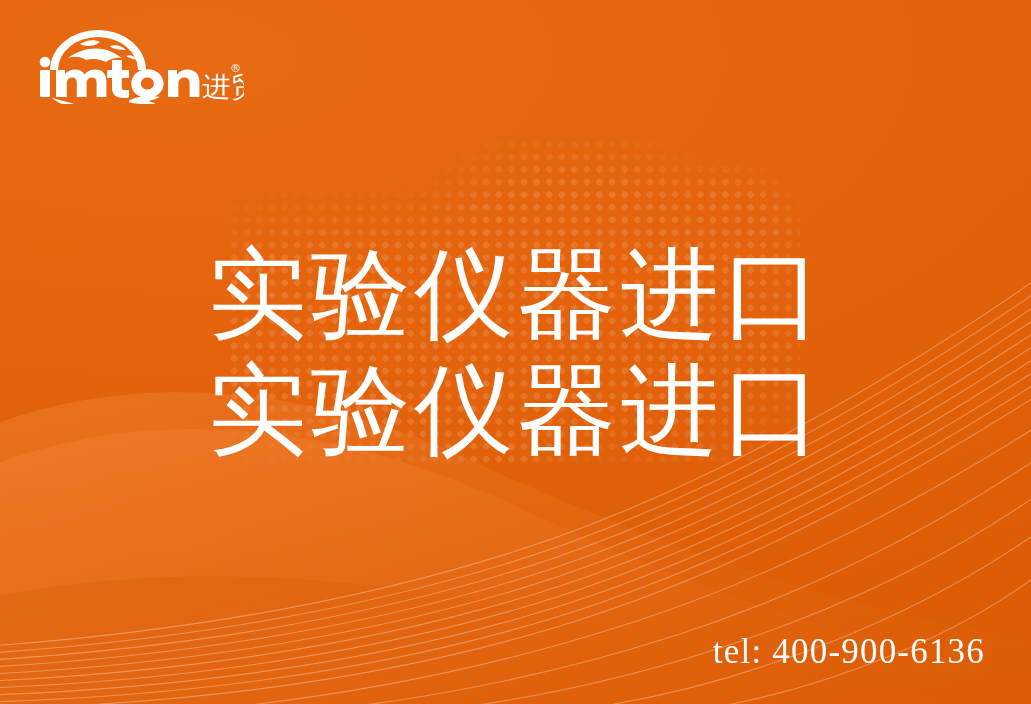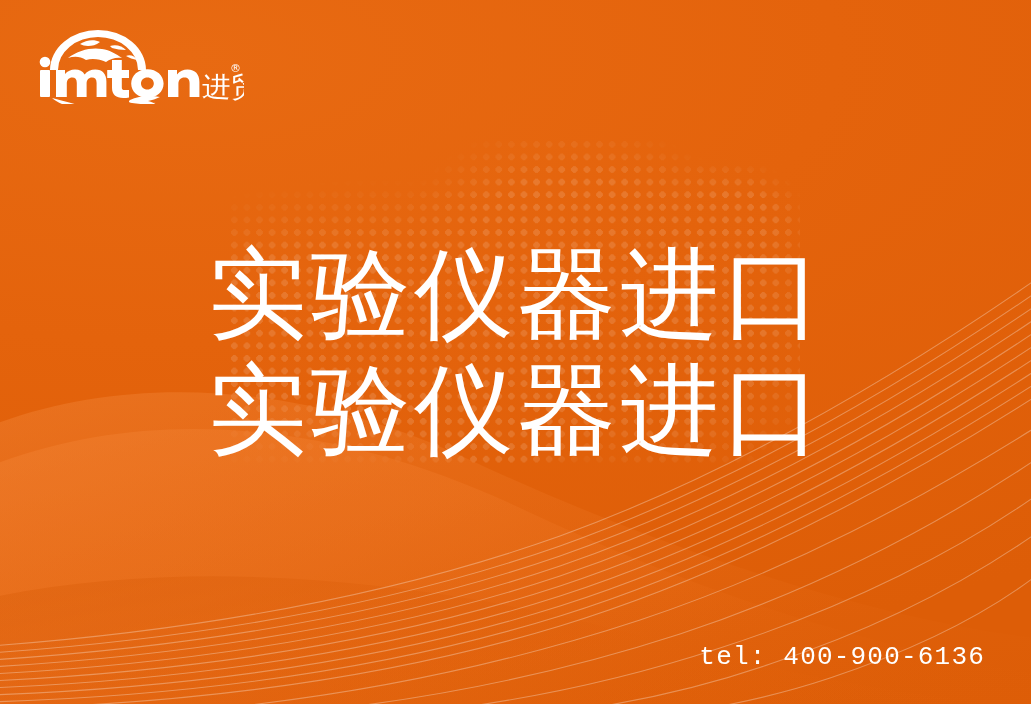--- a/index.html
+++ b/index.html
@@ -87,23 +87,23 @@
     white-space: nowrap;
     font-family: "DejaVu Sans", "Liberation Sans", sans-serif;
   }
 
   
   .phone {
     position: absolute;
     right: 46px;
     bottom: 32px;
     color: #ffffff;
-    font-size: 26px;
+    font-size: 35px;
     letter-spacing: 1.2px;
-    font-family: Liberation Mono, monospace;
+    font-family: Liberation Serif, serif;
     white-space: nowrap;
   }
 </style>
 </head>
 <body>
 
 <div class="banner">
 
   <div class="bg-base"></div>
 

